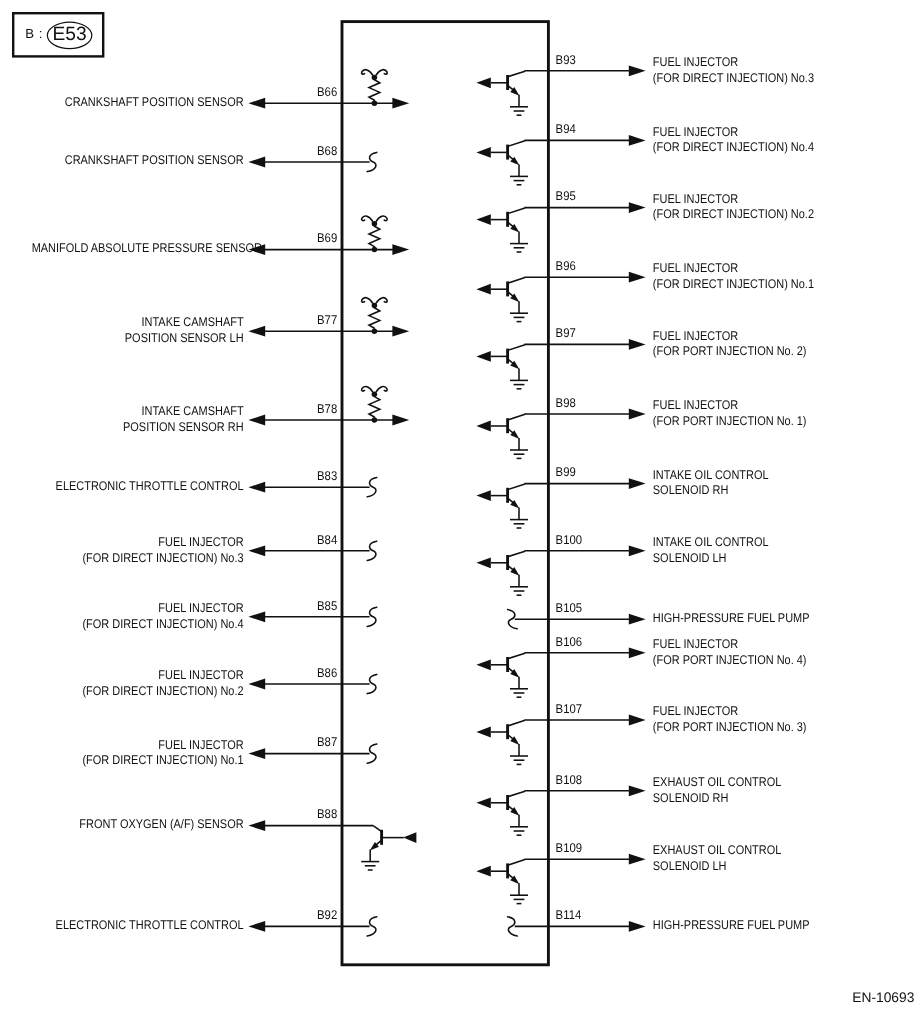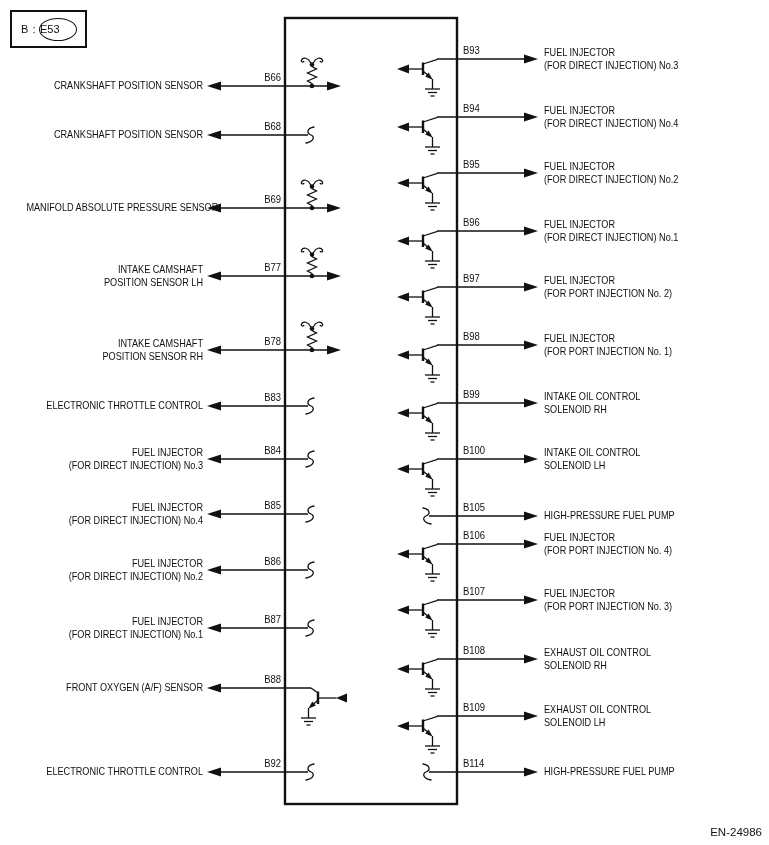--- a/index.html
+++ b/index.html
@@ -14,21 +14,21 @@
   .pin{position:absolute;font-size:10.5px;line-height:13px;white-space:nowrap;color:#111;}
   .pin.left-pin{left:181px;width:100px;text-align:right;transform:scaleX(.9);transform-origin:100% 50%;}
   .pin.right-pin{left:463px;width:60px;text-align:left;transform:scaleX(.9);transform-origin:0 50%;}
   .corner-box{
     position:absolute;left:10px;top:10px;width:77px;height:38px;box-sizing:border-box;
     border:2.5px solid #111;display:flex;align-items:center;padding-left:9px;background:#fff;
   }
   .corner-prefix{font-size:11px;letter-spacing:.5px;}
   .corner-oval{
     margin-left:3px;width:38px;height:23px;box-sizing:border-box;border:1.8px solid #111;
-    border-radius:50%;display:flex;align-items:center;font-size:11px;
+    border-radius:50%;display:flex;align-items:center;justify-content:center;font-size:16px;
   }
   .footer{position:absolute;left:600px;top:826px;width:162px;text-align:right;font-size:11.5px;color:#111;}
 </style>
 </head>
 <body>
 
 <div id="canvas">
   <svg id="wires" width="769" height="845" viewBox="0 0 769 845">
       <rect x="285" y="18" width="172" height="786" fill="none" stroke="#111111" stroke-width="2.4"></rect>
       <g>
@@ -485,14 +485,14 @@
         <div>EXHAUST OIL CONTROL</div>
         <div>SOLENOID LH</div>
       </div>
       <div class="pin right-pin" style="top: 701px;">B109</div>
       <div class="lbl right" style="top: 765px;">
         <div>HIGH-PRESSURE FUEL PUMP</div>
       </div>
       <div class="pin right-pin" style="top: 757px;">B114</div>
     </div>
 
-  <div class="footer">EN-24986</div>
+  <div class="footer">EN-10693</div>
 </div>
 
 </body></html>

